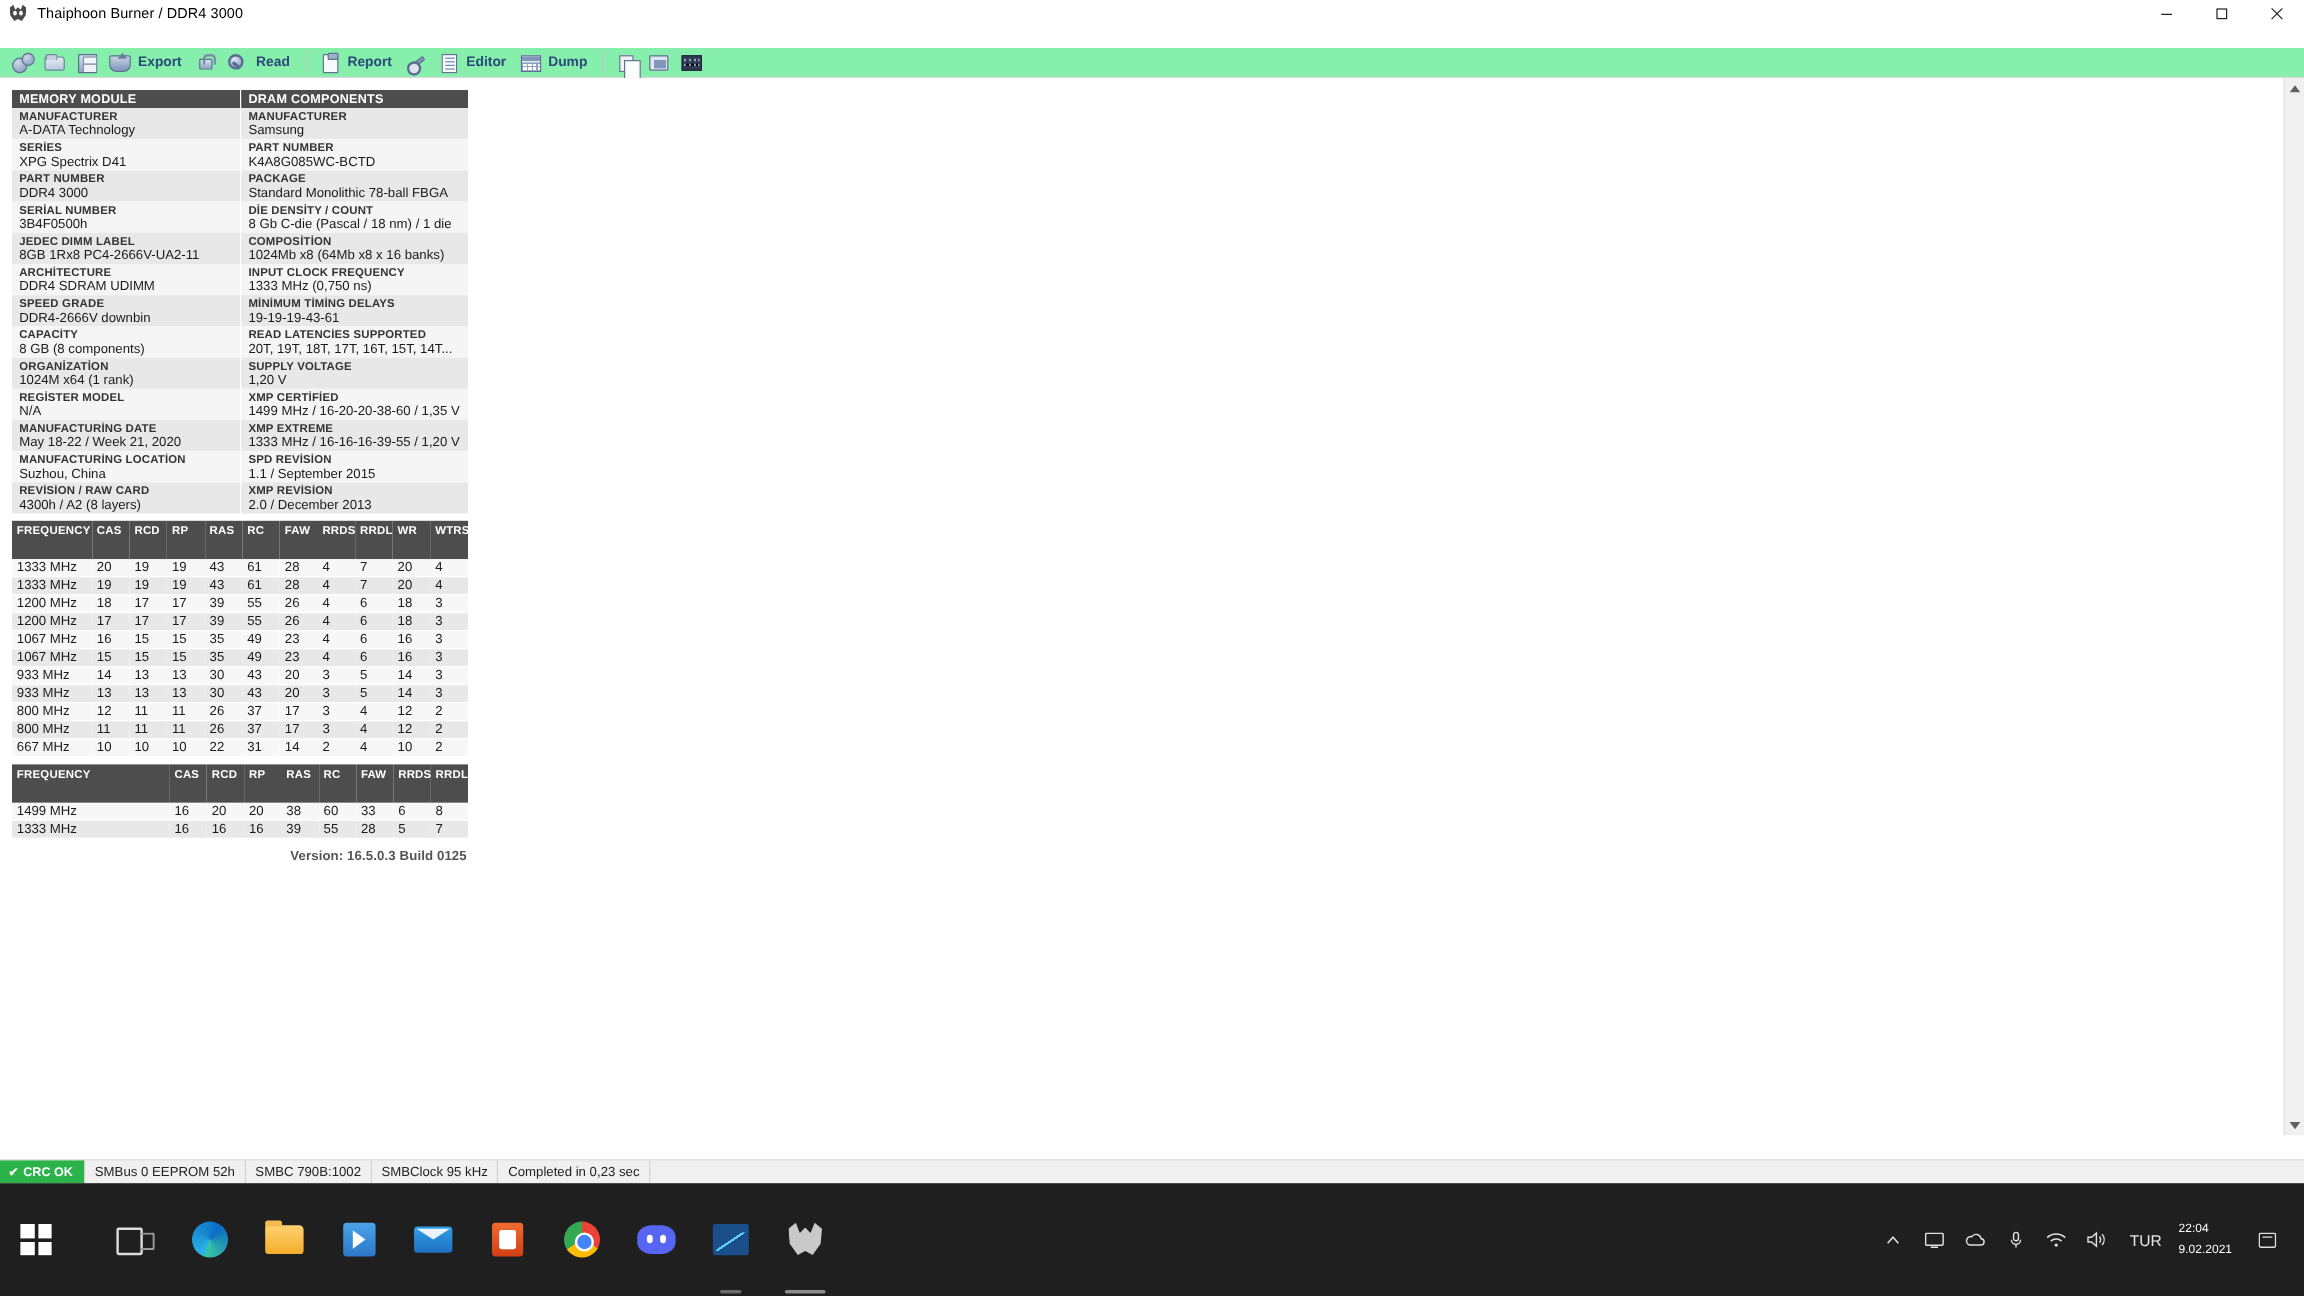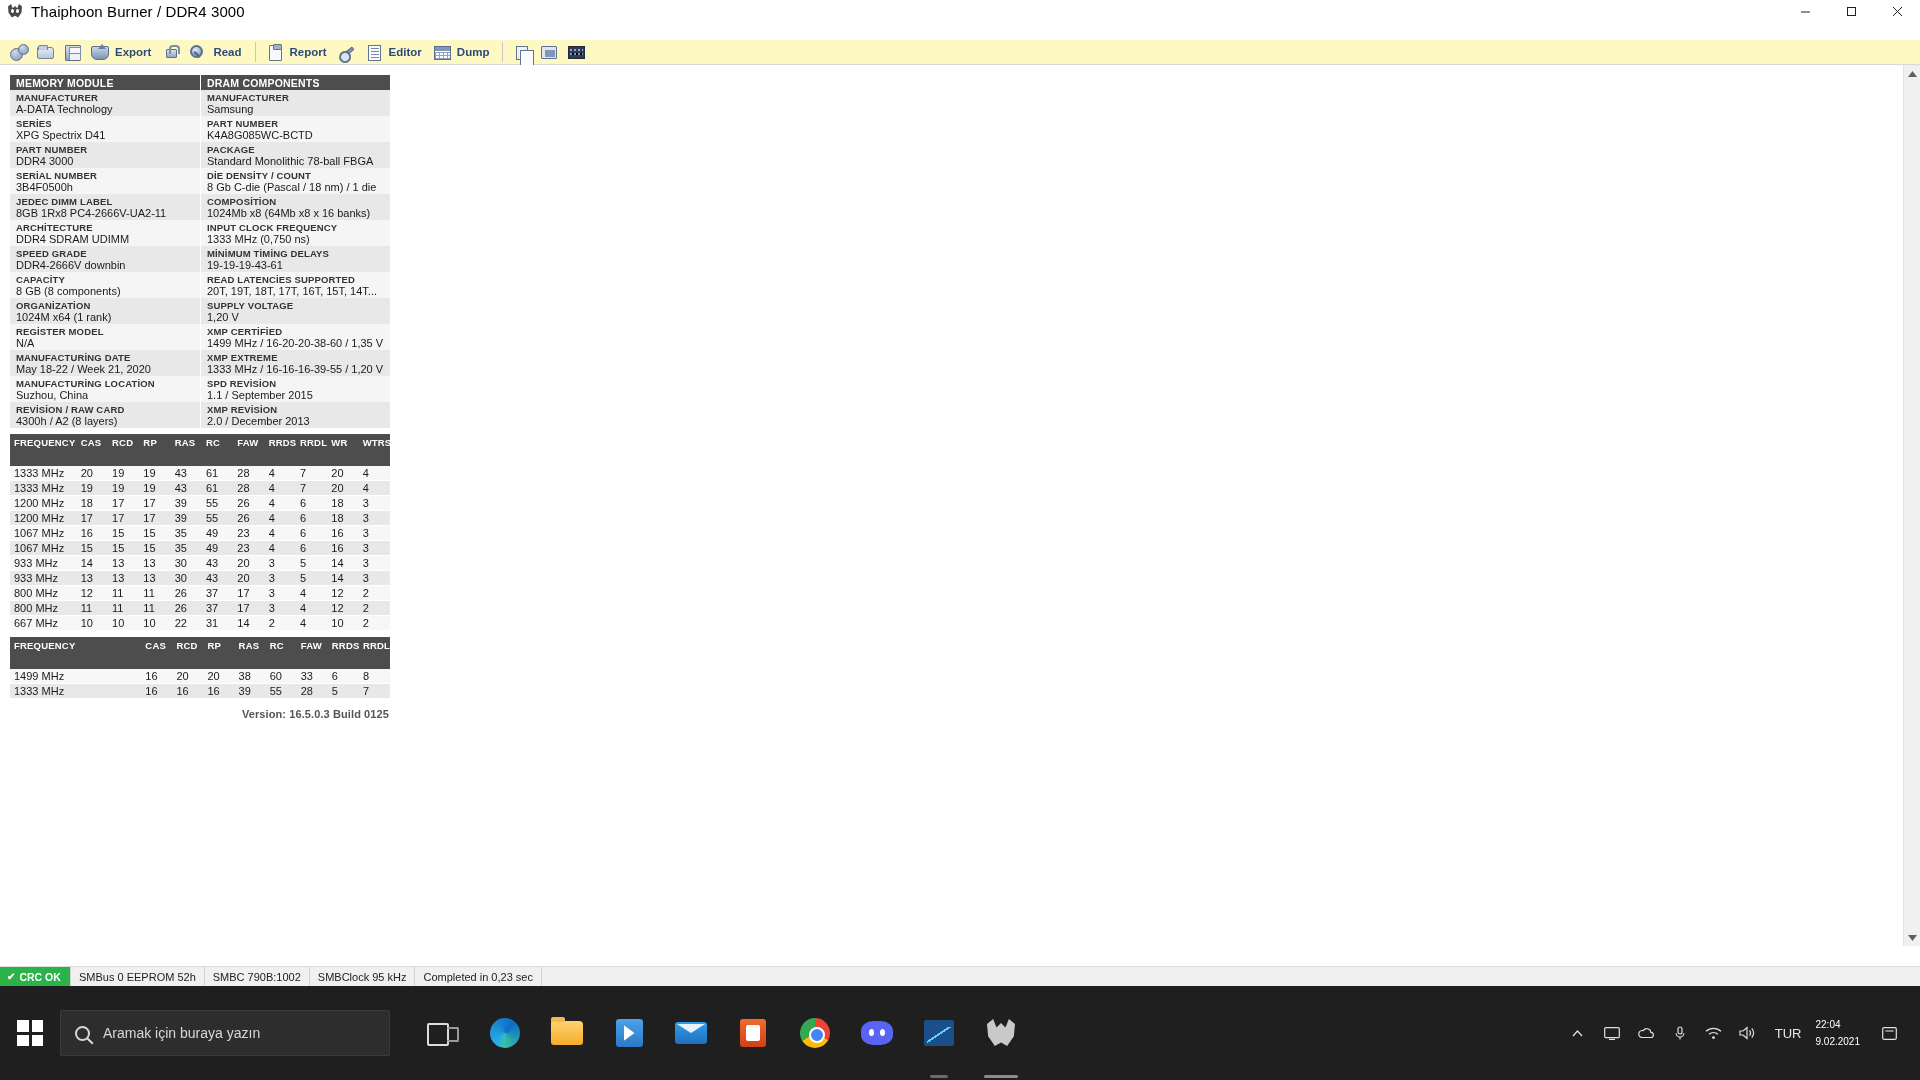--- a/index.html
+++ b/index.html
@@ -24,42 +24,42 @@
     position:absolute; inset:1px;
     background:#4a4a4a;
     clip-path: polygon(0% 18%, 22% 0%, 34% 30%, 50% 14%, 66% 30%, 78% 0%, 100% 18%, 96% 62%, 72% 96%, 50% 84%, 28% 96%, 4% 62%);
     border-radius:2px;
   }
   .title-icon .eye-l, .title-icon .eye-r {
     position:absolute; width:3px; height:4px; background:#fff; border-radius:50%; top:6px;
   }
   .title-icon .eye-l { left: 4px; }
   .title-icon .eye-r { right: 4px; }
-  .title-text { font-size: 15px; color: #000; letter-spacing: 0.1px; }
+  .title-text { font-size: 12px; color: #000; letter-spacing: 0.1px; }
   .win-ctrls { margin-left: auto; display: flex; height: 22px; }
   .win-btn {
     width: 46px; height: 22px; display: flex; align-items: center; justify-content: center;
     font-size: 11px; color: #222;
   }
   .win-btn svg { display:block; }
 
   
   .menubar {
     position: absolute; top: 22px; left: 0; width: 1920px; height: 18px;
     background: #ffffff; display: flex; align-items: center; padding-left: 5px;
   }
   .menu-item {
     font-size: 11.5px; color: #000; padding: 1px 7px; line-height: 16px;
     white-space: nowrap;
   }
 
   
   .toolbar {
     position: absolute; top: 40px; left: 0; width: 1920px; height: 25px;
-    background: #fef9c3; border-bottom: 1px solid #d8d8d8;
+    background: #86efac; border-bottom: 1px solid #d8d8d8;
     display: flex; align-items: center; padding-left: 6px;
   }
   .tb-btn {
     display: flex; align-items: center; height: 24px; padding: 0 4px;
     color: #2b4a79; font-size: 11.5px; font-weight: bold; white-space: nowrap;
   }
   .tb-btn .lbl { margin-left: 5px; margin-right: 3px; }
   .tb-ico { width: 19px; height: 19px; position: relative; flex: 0 0 auto; }
   .tb-sep { width:1px; height:20px; background:#c6c6c6; margin:0 6px; }
 
@@ -833,24 +833,20 @@
 
   <div class="taskbar">
     <div class="tb-start">
       <div class="win-logo">
           <i></i>
           <i></i>
           <i></i>
           <i></i>
         </div>
     </div>
-    <div class="tb-search">
-      <span class="mag"></span>
-      <span>Aramak için buraya yazın</span>
-    </div>
     <div class="tb-apps">
       <div class="tb-app">
           <span class="ai ai-taskview"></span>
         </div>
       <div class="tb-app">
           <span class="ai ai-edge"></span>
         </div>
       <div class="tb-app">
           <span class="ai ai-folder"></span>
         </div>

